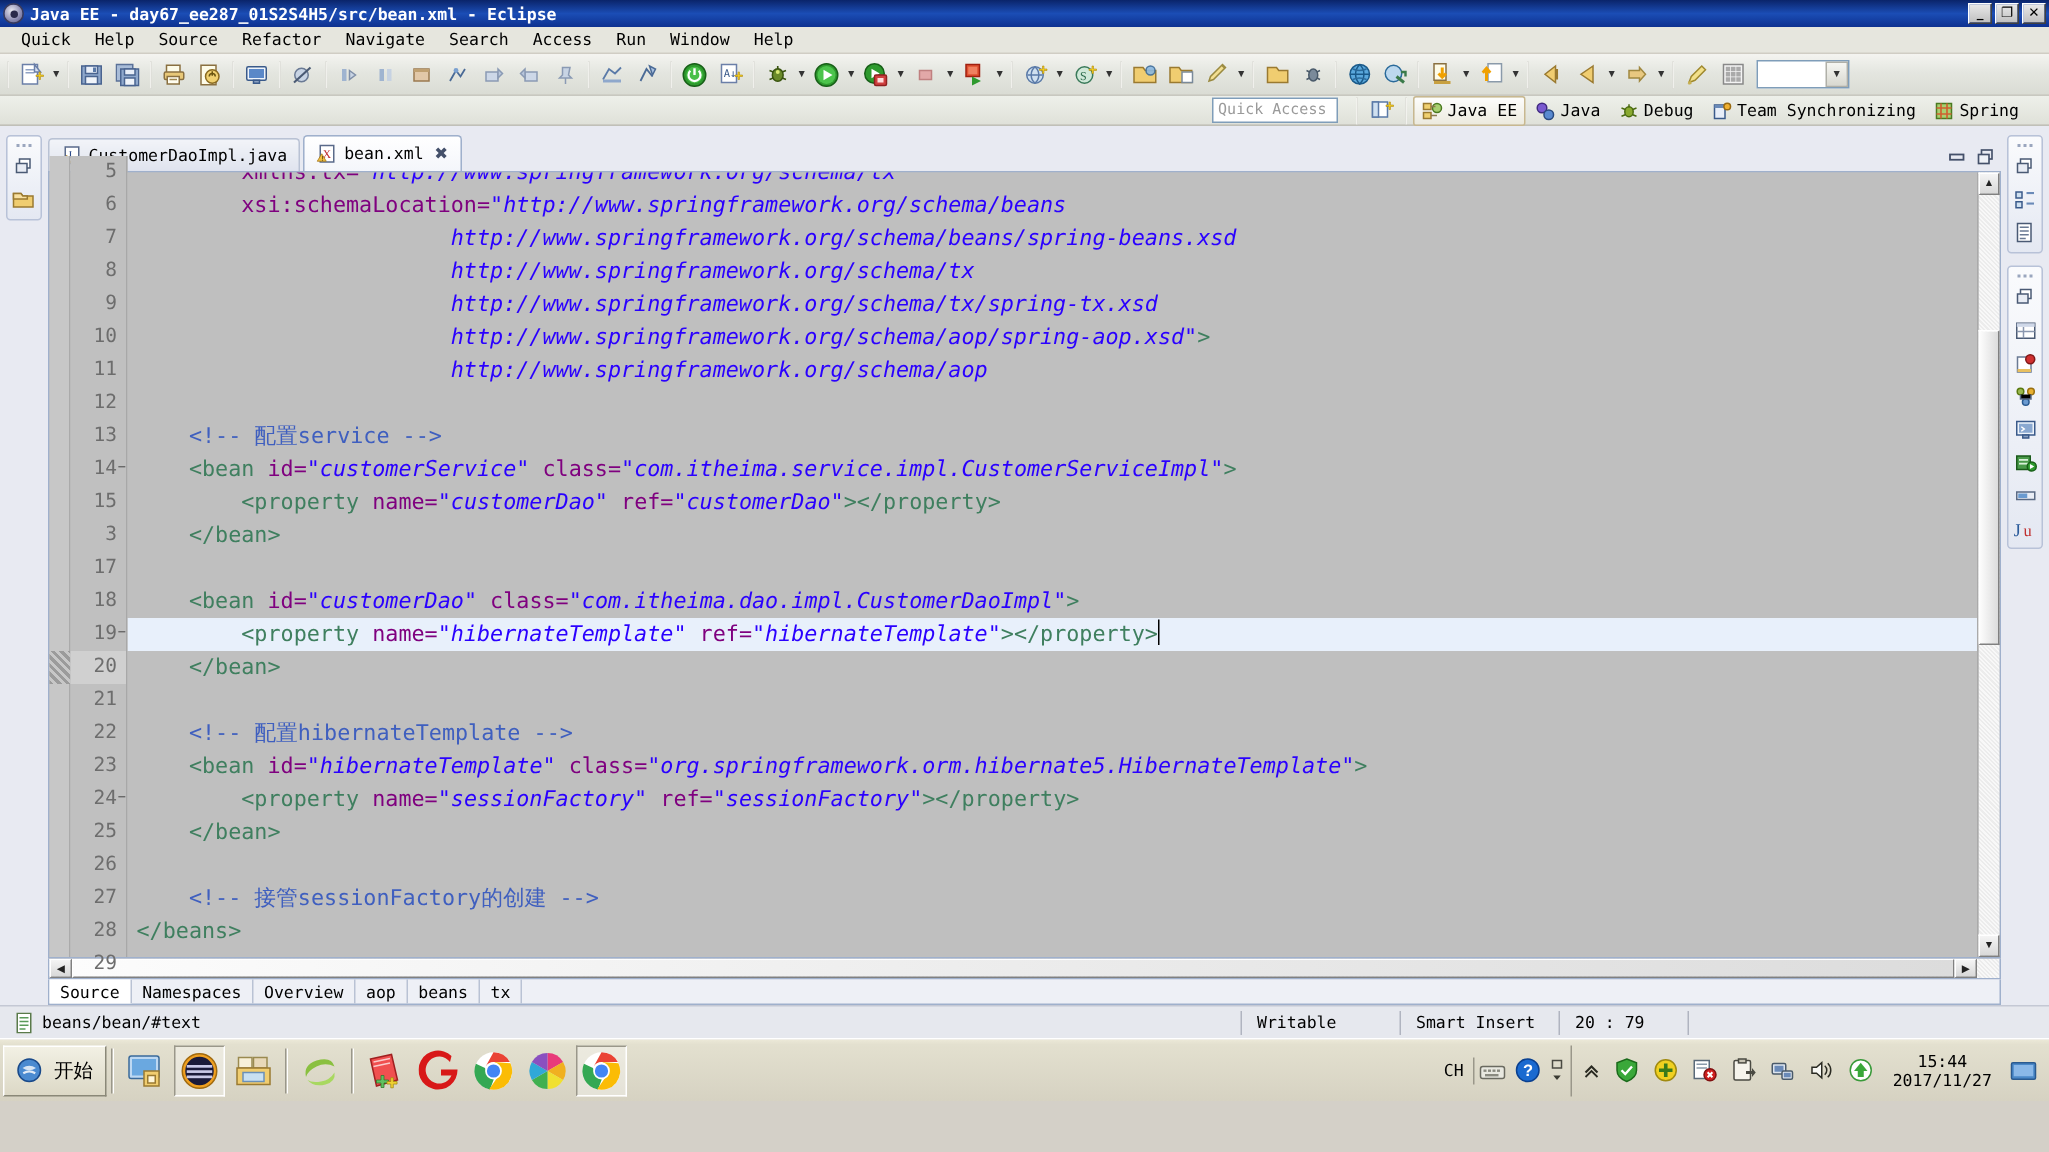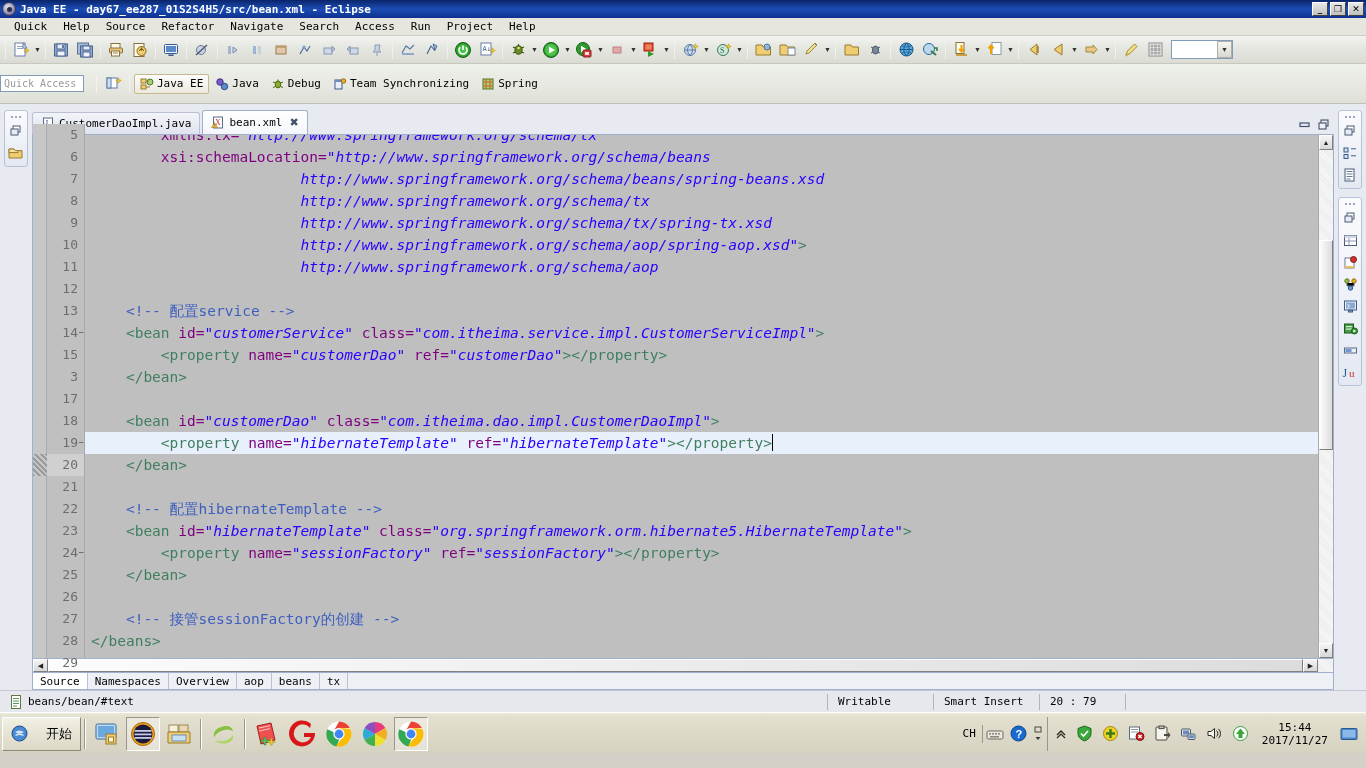--- a/index.html
+++ b/index.html
@@ -68,23 +68,23 @@
   .combo{
     width:62px;height:19px;margin-left:4px;
     background:#fff;border:1px solid #7f9db9;display:flex;align-items:center;
   }
   .combo .cbtn{margin-left:auto;width:15px;height:17px;
     background:linear-gradient(to bottom,#f6f6f2,#d8d8d0);
     border:1px solid #b0b0a8;display:flex;align-items:center;justify-content:center;
     font-size:7px;color:#333;}
   
   #perspbar{
-    height:40px;background:linear-gradient(to bottom,#eef0ea,#dfe1d9);
-    display:flex;align-items:center;justify-content:flex-start;
-    border-bottom:1px solid #c0c0b8;padding-right:2px;
+    height:20px;background:linear-gradient(to bottom,#eef0ea,#dfe1d9);
+    display:flex;align-items:center;justify-content:flex-end;
+    border-bottom:1px solid #c0c0b8;padding-right:14px;
   }
   #qaccess{
     width:84px;height:17px;border:1px solid #7f9db9;background:#fff;
     display:flex;align-items:center;padding-left:3px;margin-right:8px;
     font-family:"DejaVu Sans Mono", monospace;font-size:10px;color:#9a9a9a;
     white-space:nowrap; overflow:hidden;
   }
   .psep{width:1px;height:18px;background:#b5b5ad;margin:0 4px;
         border-right:1px solid #f2f2ee;}
   .pitem{
@@ -181,21 +181,21 @@
   }
   #statusbar .sitem{padding:0 10px;display:flex;align-items:center;gap:5px;
      height:100%; }
   .sdiv{width:1px;height:16px;background:#b0b4c0;}
   
   #taskbar{
     height:42px;background:linear-gradient(to bottom,#ece9d8 0%,#e3e0cf 8%,#d6d2c2 100%);
     border-top:1px solid #fff;display:flex;align-items:center;padding:0 2px;
   }
   #startbtn{
-    height:34px;display:flex;align-items:center;gap:18px;padding:0 8px;
+    height:34px;display:flex;align-items:center;gap:8px;padding:0 8px;
     background:linear-gradient(to bottom,#f2f0e4,#dcd8c6);
     border:1px solid #fff;border-right-color:#8a8878;border-bottom-color:#8a8878;
     font-family:"DejaVu Sans", sans-serif;font-size:13px;color:#000;flex:none;
   }
   .qlsep{width:2px;height:30px;flex:none;
      border-left:1px solid #9a978a;border-right:1px solid #fff;margin:0 3px;}
   .tskicon{width:34px;height:34px;flex:none;display:flex;align-items:center;
      justify-content:center;margin:0 1px;}
   .tskicon.sunken{border:1px solid #9a978a;border-right-color:#fff;border-bottom-color:#fff;
      background:rgba(255,255,255,.35);}
@@ -223,21 +223,21 @@
 
 <div id="menubar">
   <span class="mi">Quick</span>
   <span class="mi">Help</span>
   <span class="mi">Source</span>
   <span class="mi">Refactor</span>
   <span class="mi">Navigate</span>
   <span class="mi">Search</span>
   <span class="mi">Access</span>
   <span class="mi">Run</span>
-  <span class="mi">Project</span>
+  <span class="mi">Window</span>
   <span class="mi">Help</span>
 </div>
 
 <div id="toolbar">
   <div class="tsep"></div>
 
   <div class="tbtn">
     <svg width="17" height="17" viewBox="0 0 17 17">
       <rect x="2" y="2" width="10" height="13" fill="#fff" stroke="#6b7fa8"></rect>
       <rect x="4" y="5" width="6" height="1" fill="#8fa2c4"></rect>

